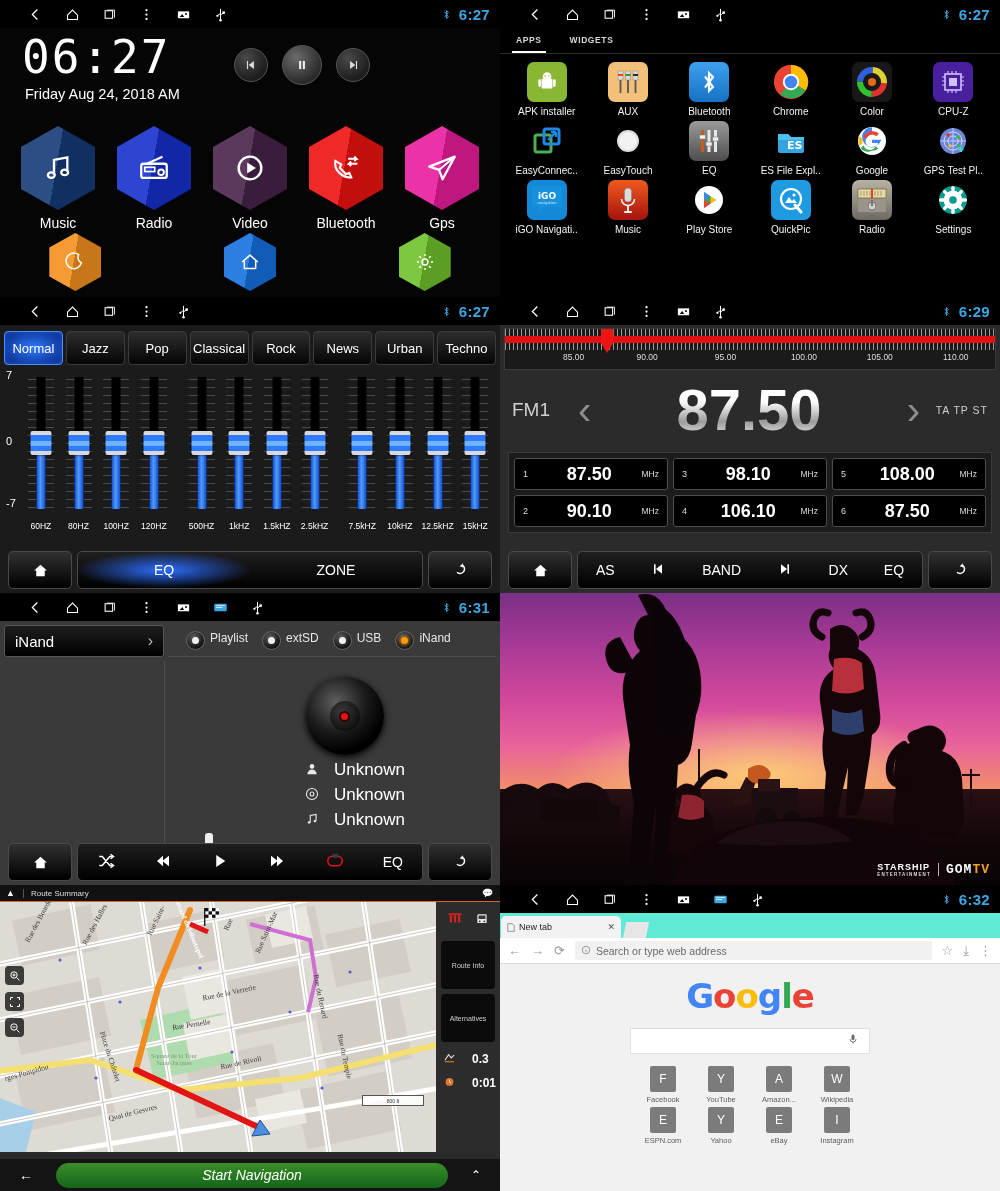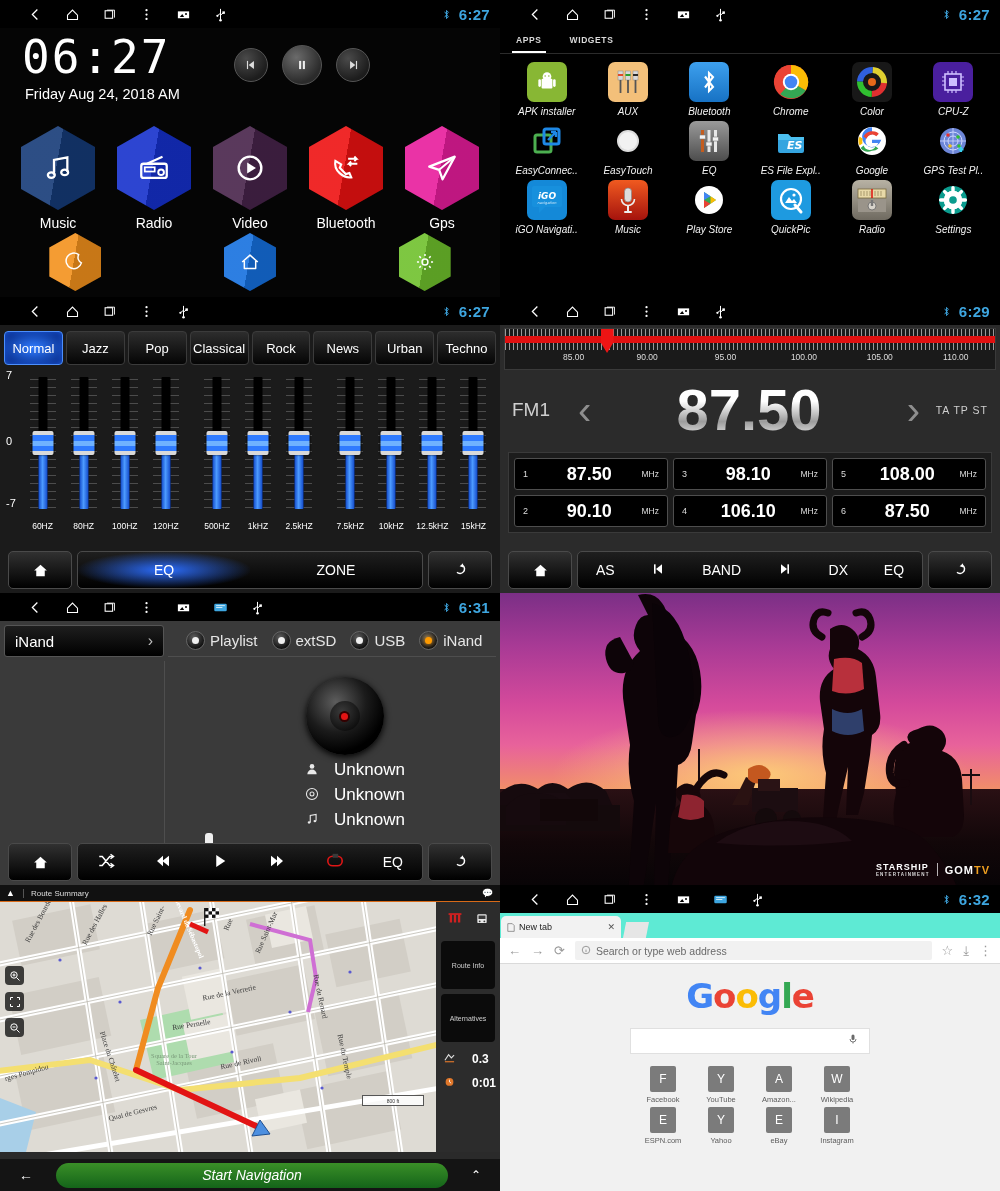--- a/index.html
+++ b/index.html
@@ -59,21 +59,21 @@
     background:linear-gradient(100deg,rgba(255,255,255,.10) 0 48%,rgba(0,0,0,.18) 48% 100%);}
   .hex svg{position:relative;z-index:2;}
   .hexlabel{color:#fff;font-size:14px;margin-top:5px;}
   .hexrow2{display:flex;justify-content:center;gap:24px;margin-top:2px;}
   .hex.small{width:52px;height:58px;}
 
   
   .drawer-tabs{display:flex;gap:20px;padding:4px 12px 0 12px;border-bottom:1px solid #2b2b2b;}
   .dtab{color:#d8d8d8;font-size:8.5px;font-weight:bold;letter-spacing:.6px;padding:3px 4px 6px 4px;}
   .dtab.active{border-bottom:2px solid #ffffff;}
-  .appgrid{display:grid;grid-template-columns:repeat(6,1fr);row-gap:4px;padding:8px 6px 0 6px;font-style:italic;}
+  .appgrid{display:grid;grid-template-columns:repeat(6,1fr);row-gap:4px;padding:8px 6px 0 6px;}
   .appcell{text-align:center;}
   .appicon{width:40px;height:40px;margin:0 auto;border-radius:7px;
     display:flex;align-items:center;justify-content:center;position:relative;overflow:hidden;}
   .applabel{color:#f2f2f2;font-size:10px;margin-top:4px;white-space:nowrap;overflow:hidden;}
 
   
   .p3{background:#1b1b1b;}
   .eqtabs{display:flex;gap:3px;padding:6px 4px 0 4px;}
   .eqtab{flex:1;height:34px;border-radius:4px;
     background:linear-gradient(#2d2d2d,#050505);border:1px solid #3b3b3b;
@@ -133,21 +133,21 @@
 
   
   .p5{background:#3a3a3a;}
   .musictop{display:flex;height:40px;}
   .srcbox{width:160px;margin:4px;background:linear-gradient(#1e1e1e,#000);
     border:1px solid #555;border-radius:3px;display:flex;align-items:center;
     padding:0 10px;color:#fff;font-size:15px;}
   .srcbox .chev{margin-left:auto;color:#bbb;font-size:16px;}
   .radios{flex:1;margin:4px 4px 4px 0;display:flex;align-items:center;gap:14px;padding-left:18px;
     border-bottom:1px solid #4e4e4e;}
-  .rbtn{display:flex;align-items:center;gap:5px;color:#e6e6e6;font-size:15px;}
+  .rbtn{display:flex;align-items:flex-start;gap:5px;color:#e6e6e6;font-size:12px;}
   .rdot{width:19px;height:19px;border-radius:50%;
     background:radial-gradient(circle at 40% 32%,#5e5e5e,#111 72%);
     border:1px solid #666;display:flex;align-items:center;justify-content:center;}
   .rdot i{width:7px;height:7px;border-radius:50%;background:#efefef;display:block;}
   .rdot.on i{background:#ff9b00;box-shadow:0 0 5px #ff9b00;}
   .playerarea{display:flex;height:185px;}
   .leftpane{width:164px;}
   .rightpane{flex:1;border-left:1px solid #4e4e4e;display:flex;flex-direction:column;}
   .discrow{display:flex;align-items:center;padding:16px 0 0 24px;flex-direction:column;}
   .disc{width:78px;height:78px;border-radius:50%;
@@ -168,21 +168,21 @@
   .sky{position:absolute;inset:0;
     background:
       linear-gradient(180deg,#7b2f86 0%,#a83a95 18%,#d44a9b 38%,#e8629b 52%,#f08a6d 66%,#f2b44a 76%,#7a3a3c 84%,#2b1418 92%,#140a0c 100%);}
   .glow{position:absolute;left:52%;top:62%;width:420px;height:130px;transform:translate(-50%,-50%);
     background:radial-gradient(ellipse at center,rgba(255,215,120,.85),rgba(255,150,80,0) 70%);}
   .ground{position:absolute;left:0;right:0;bottom:0;height:96px;background:linear-gradient(180deg,#2a1014 0%,#120709 55%,#080406 100%);}
   .wm{position:absolute;right:10px;bottom:8px;display:flex;align-items:center;gap:7px;color:#fff;
       font-size:9px;font-weight:bold;letter-spacing:1px;}
   .wmsub{font-size:4.5px;letter-spacing:1.2px;color:#ddd;display:block;text-align:center;}
   .wmdiv{width:1px;height:13px;background:#fff;opacity:.7;}
-  .gomtv{font-size:11px;font-weight:bold;color:#fff;}
+  .gomtv{font-size:13px;font-weight:bold;color:#fff;font-family:Liberation Mono, monospace;}
 
   
   .p7{background:#2a2a2a;}
   .navhdr{height:17px;background:#111;display:flex;align-items:center;padding:0 6px;gap:8px;
     border-bottom:1px solid #d86a18;}
   .navhdr .arrowup{color:#fff;font-size:9px;}
   .navhdr .title{color:#ddd;font-size:8px;border-left:1px solid #555;padding-left:7px;}
   .navhdr .bub{margin-left:auto;color:#ccc;font-size:9px;}
   .mapwrap{position:relative;height:250px;display:flex;}
   .mapcanvas{flex:1;position:relative;background:#dedbd4;overflow:hidden;}
@@ -751,20 +751,27 @@
             <div class="sl-track"></div>
             <div class="sl-fill"></div>
             <div class="sl-thumb"></div>
             <div class="sl-label">1kHZ</div>
           </div>
         <div class="slider">
             <div class="sl-ticks"></div>
             <div class="sl-track"></div>
             <div class="sl-fill"></div>
             <div class="sl-thumb"></div>
+            <div class="sl-label">1.5kHZ</div>
+          </div>
+        <div class="slider">
+            <div class="sl-ticks"></div>
+            <div class="sl-track"></div>
+            <div class="sl-fill"></div>
+            <div class="sl-thumb"></div>
             <div class="sl-label">2.5kHZ</div>
           </div>
         <div class="slgroupgap"></div>
         <div class="slider">
             <div class="sl-ticks"></div>
             <div class="sl-track"></div>
             <div class="sl-fill"></div>
             <div class="sl-thumb"></div>
             <div class="sl-label">7.5kHZ</div>
           </div>

